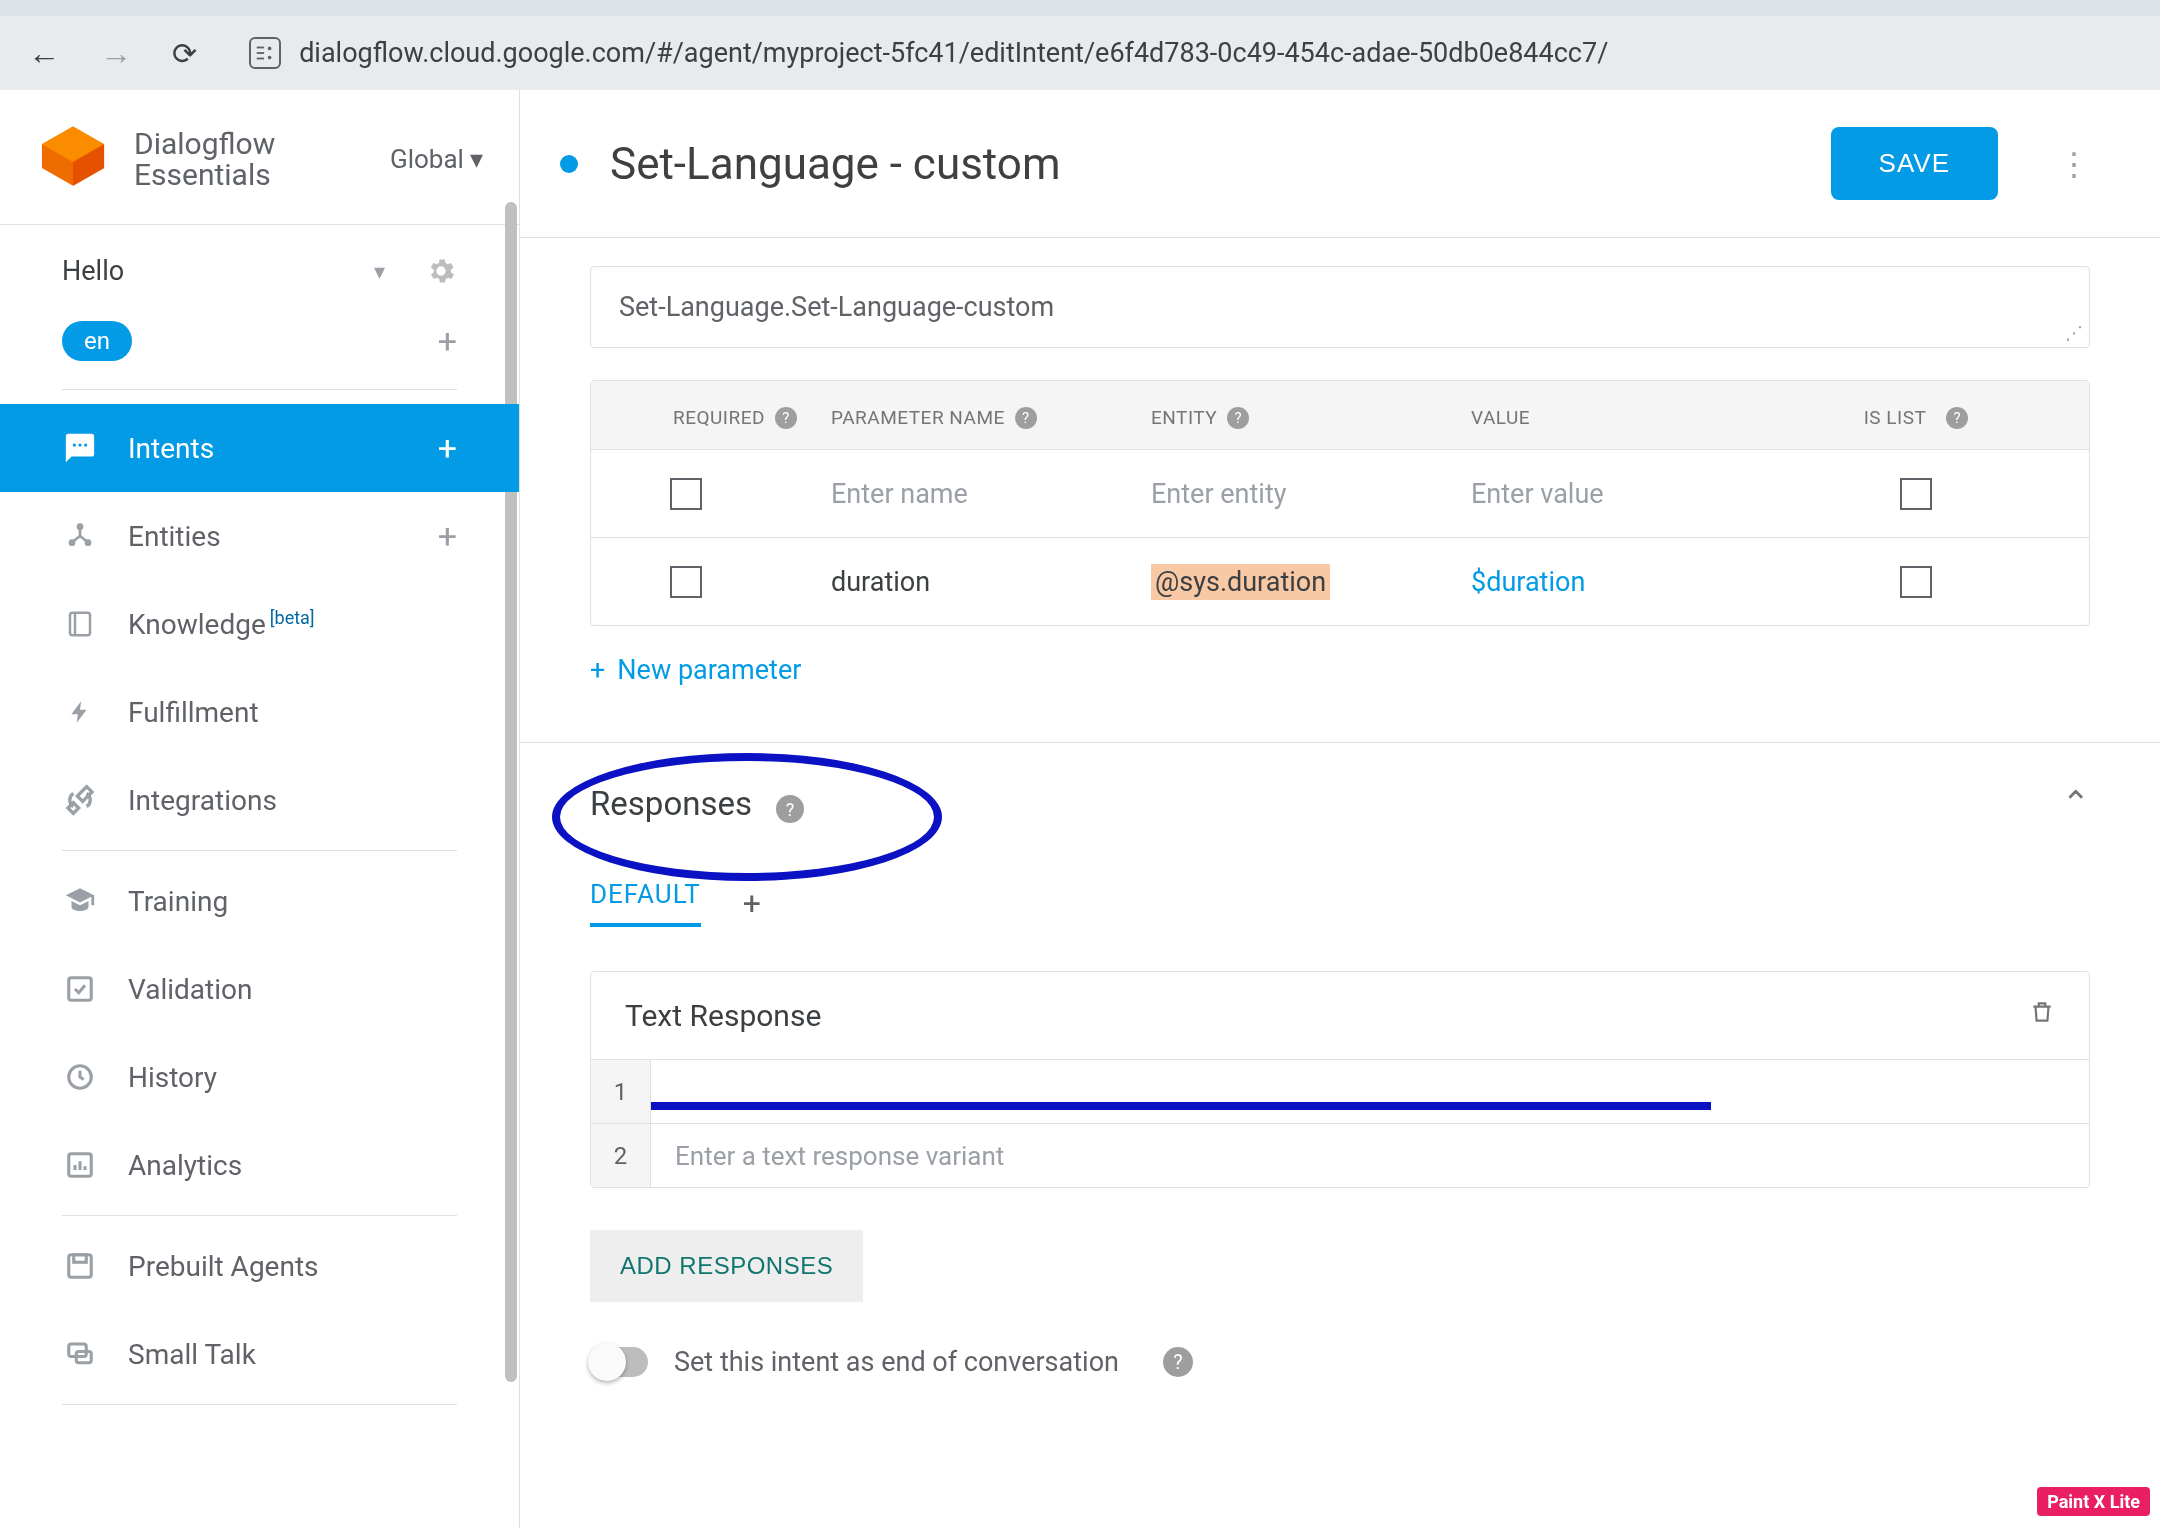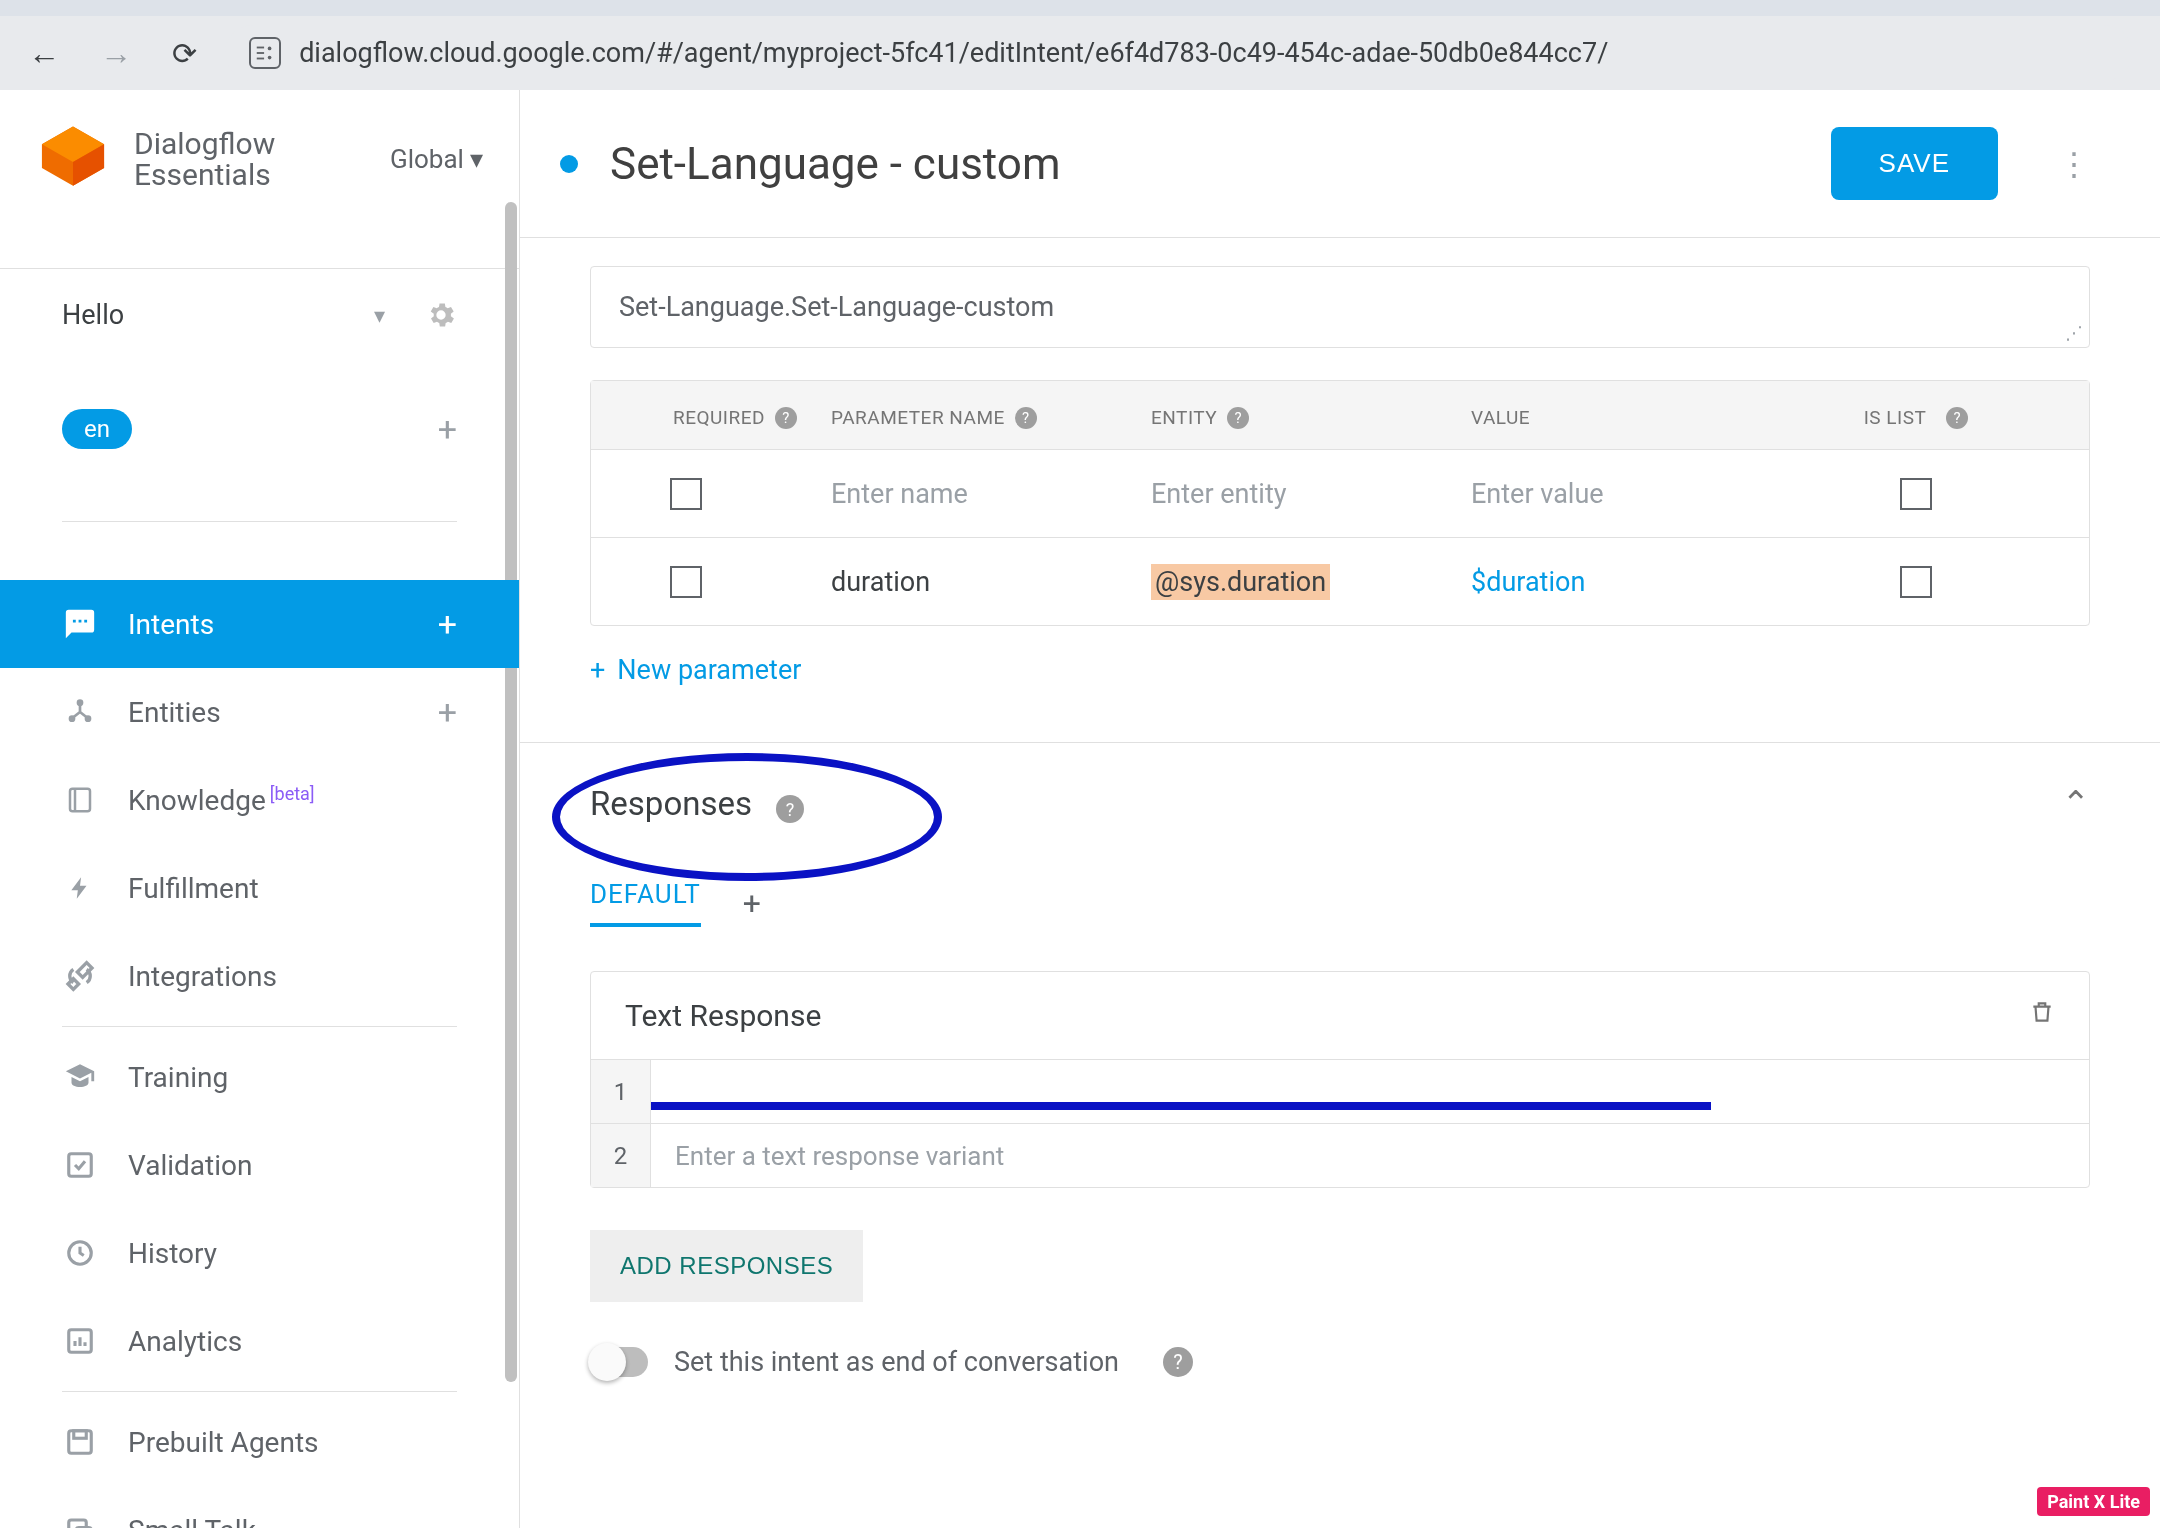--- a/index.html
+++ b/index.html
@@ -9,21 +9,21 @@
 .browser-bar { height: 90px; background: #e8eaed; display: flex; align-items: center; padding: 0 28px; gap: 28px; border-top: 16px solid #dde2e9; }
 .nav-arrows { display: flex; gap: 40px; align-items: center; }
 .nav-arrow { font-size: 32px; color: #3c4043; cursor: pointer; }
 .nav-arrow.dim { color: #9aa0a6; }
 .reload-icon { font-size: 30px; color: #3c4043; cursor: pointer; }
 .url-bar { flex: 1; background: #e8eaed; border-radius: 36px; height: 56px; display: flex; align-items: center; padding: 0 24px; gap: 18px; font-size: 27px; color: #3c4043; }
 .site-info-icon { width: 32px; height: 32px; border: 2px solid #5f6368; border-radius: 6px; display: flex; align-items: center; justify-content: center; font-size: 18px; color: #5f6368; }
 
 
 .app { display: flex; height: calc(100% - 90px); }
-.sidebar { width: 520px; border-right: 1px solid #e0e0e0; background: #fff; display: flex; flex-direction: column; position: relative; gap: 44px; }
+.sidebar { width: 520px; border-right: 1px solid #e0e0e0; background: #fff; display: flex; flex-direction: column; position: relative; }
 .sidebar-scroll-ind { position: absolute; right: 2px; top: 112px; width: 12px; height: 1180px; background: #c0c0c0; border-radius: 6px; }
 .content { flex: 1; overflow: hidden; display: flex; flex-direction: column; }
 
 
 .brand-row { display: flex; align-items: center; padding: 32px 36px 28px; gap: 24px; }
 .brand-logo { width: 74px; height: 74px; }
 .brand-text { display: flex; flex-direction: column; font-size: 30px; line-height: 1.05; color: #5f6368; }
 .global-sel { color: #5f6368; font-size: 26px; display: flex; align-items: center; gap: 6px; margin-left: auto; cursor: pointer; }
 
 .agent-row { display: flex; align-items: center; padding: 30px 62px 18px; gap: 16px; border-top: 1px solid #e0e0e0; }
@@ -37,21 +37,21 @@
 .sidebar-sep { margin: 0 62px; border-top: 1px solid #e0e0e0; }
 
 
 .nav { margin-top: 14px; }
 .nav-item { display: flex; align-items: center; height: 88px; padding: 0 62px; gap: 30px; font-size: 28px; color: #5f6368; cursor: pointer; position: relative; }
 .nav-item.active { background: #039be5; color: #fff; }
 .nav-item .icon { width: 36px; height: 36px; display: flex; align-items: center; justify-content: center; }
 .nav-plus { margin-left: auto; font-size: 34px; }
 .nav-item.active .nav-plus { color: #fff; }
 .nav-item:not(.active) .nav-plus { color: #9aa0a6; }
-.beta-tag { font-size: 18px; color: #8b5cf6; vertical-align: super; margin-left: 4px; }
+.beta-tag { font-size: 18px; color: #0369a1; vertical-align: super; margin-left: 4px; }
 .nav-sep { margin: 6px 62px; border-top: 1px solid #e0e0e0; }
 
 
 .content-header { height: 148px; display: flex; align-items: center; padding: 0 70px 0 40px; gap: 32px; border-bottom: 1px solid #e0e0e0; }
 .status-dot { width: 18px; height: 18px; background: #039be5; border-radius: 50%; }
 .intent-title { font-size: 44px; color: #404040; flex: 1; }
 .save-btn { background: #039be5; color: #fff; border: none; border-radius: 8px; padding: 21px 48px; font-size: 26px; letter-spacing: 1px; cursor: pointer; }
 .kebab { color: #9aa0a6; font-size: 32px; cursor: pointer; margin-left: 28px; }
 
 

